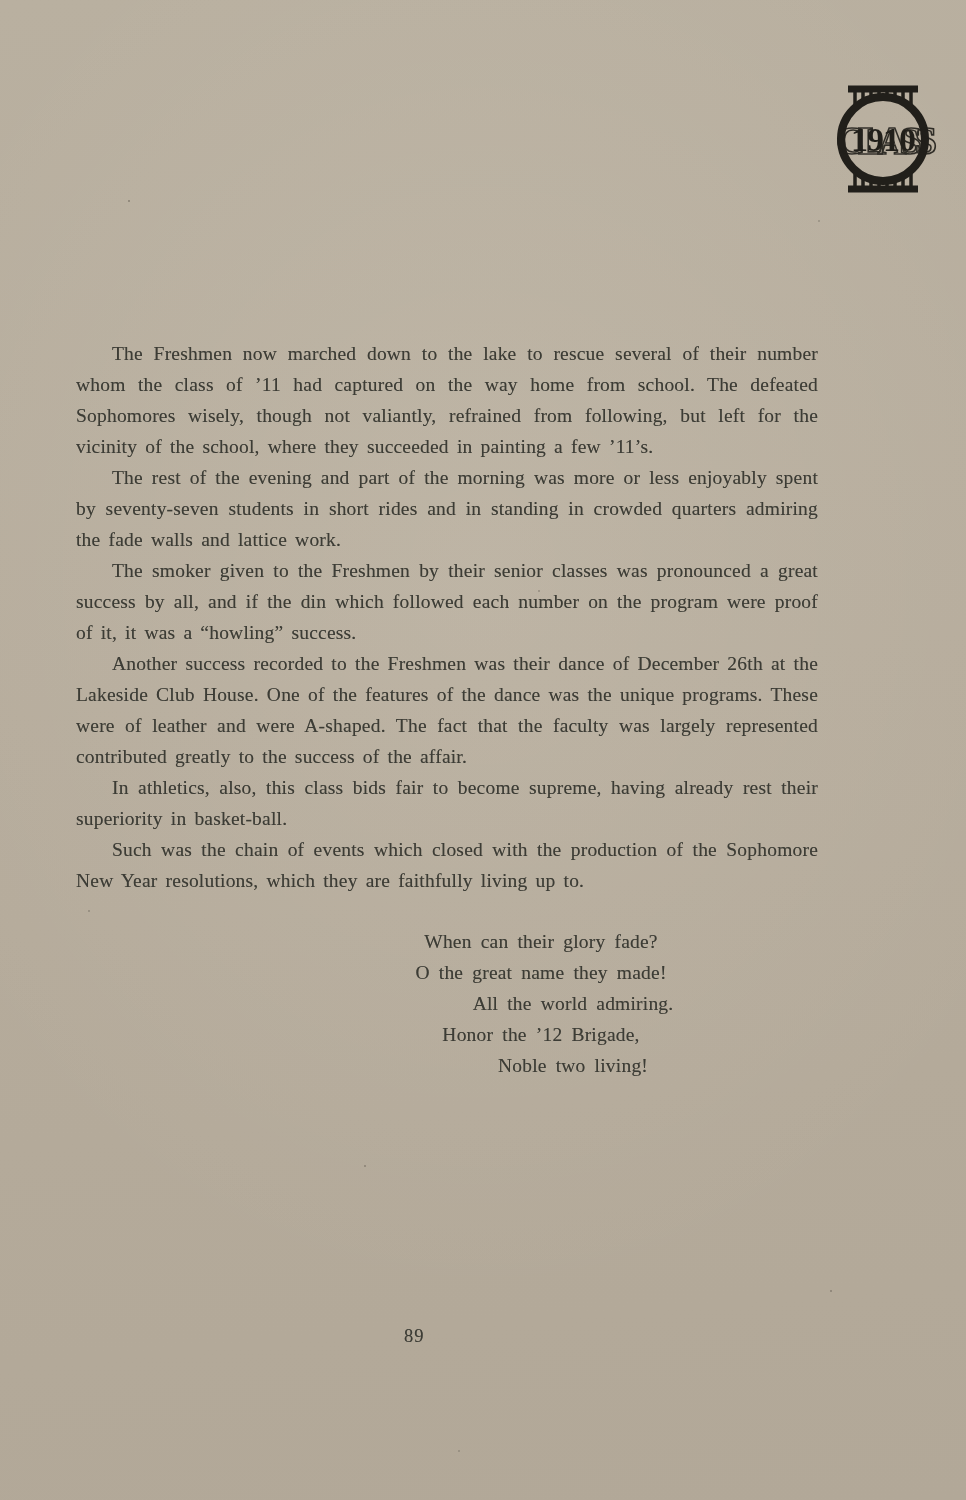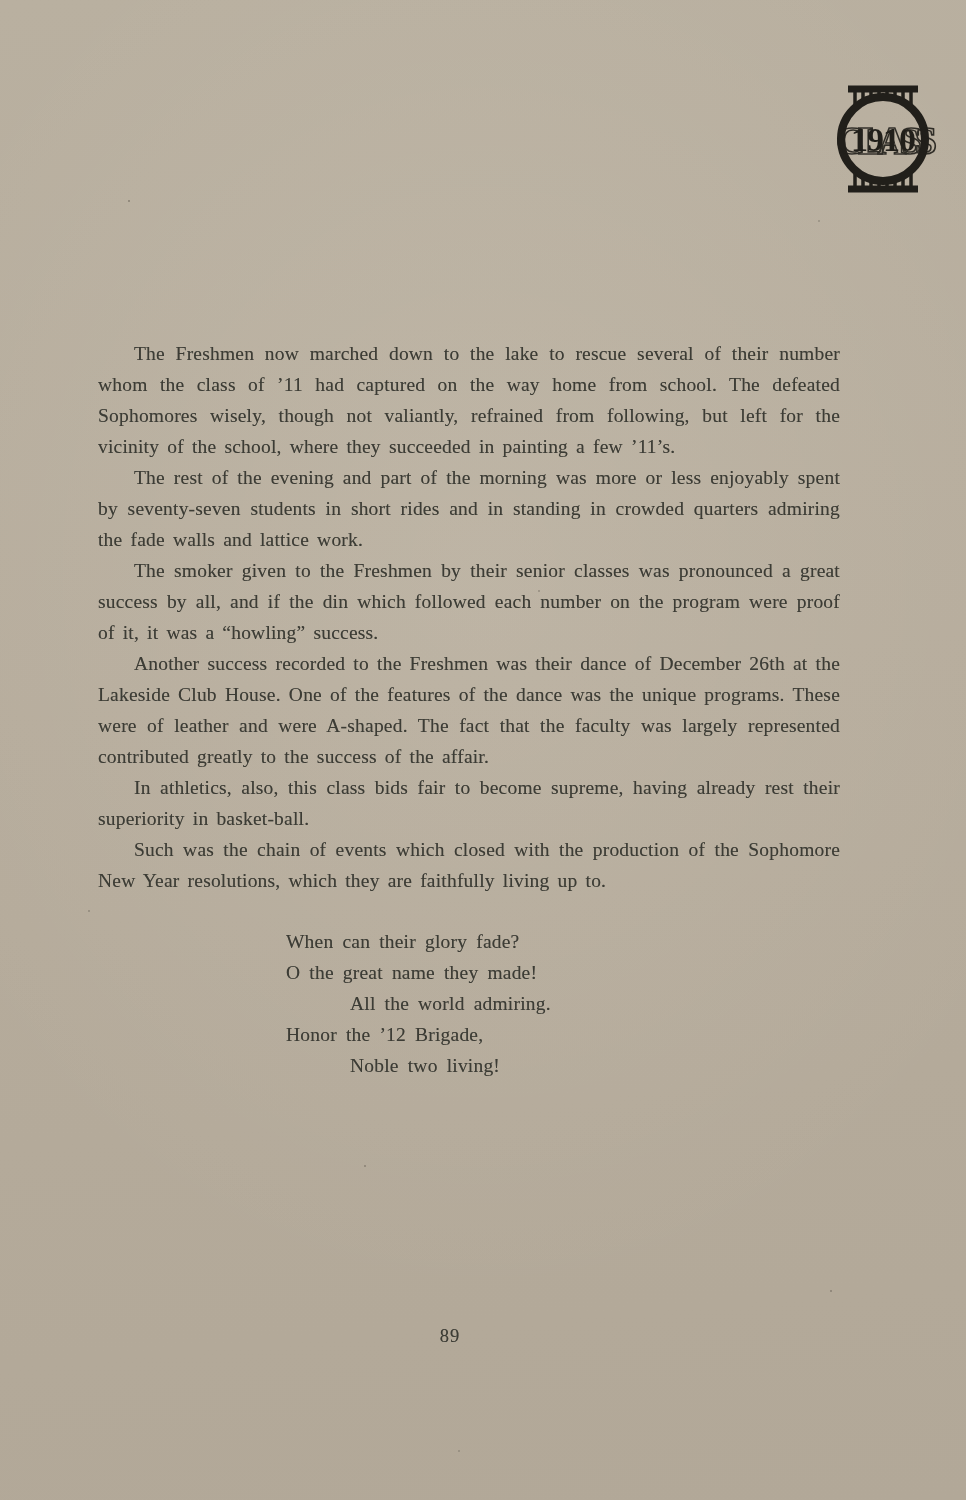--- a/index.html
+++ b/index.html
@@ -39,50 +39,50 @@
     position: absolute;
     left: 828px;
     top: 84px;
     width: 110px;
     height: 110px;
   }
   .emblem svg { display: block; }
 
   .text-block {
     position: absolute;
-    left: 98px;
+    left: 76px;
     top: 338px;
     width: 742px;
     font-size: 19.5px;
     line-height: 31px;
     letter-spacing: 0.2px;
     word-spacing: 3px;
     text-align: justify;
     text-shadow: 0 0 0.6px rgba(60,60,53,0.45);
   }
   .text-block p {
     margin: 0;
     text-indent: 36px;
   }
 
   .poem {
     margin-top: 30px;
     margin-left: 188px;
     text-align: left;
     word-spacing: 4px;
   }
-  .poem .poem-line { white-space: nowrap; }
+  .poem .poem-line { white-space: nowrap; text-align: center; }
   .poem .indent { padding-left: 64px; }
 
   .page-number {
     position: absolute;
-    left: 395px;
+    left: 404px;
     top: 1326px;
     width: 110px;
-    text-align: center;
+    text-align: left;
     font-size: 18.5px;
     letter-spacing: 1px;
     text-shadow: 0 0 0.6px rgba(60,60,53,0.45);
   }
 </style>
 </head>
 <body>
 
 <div class="page">
 

